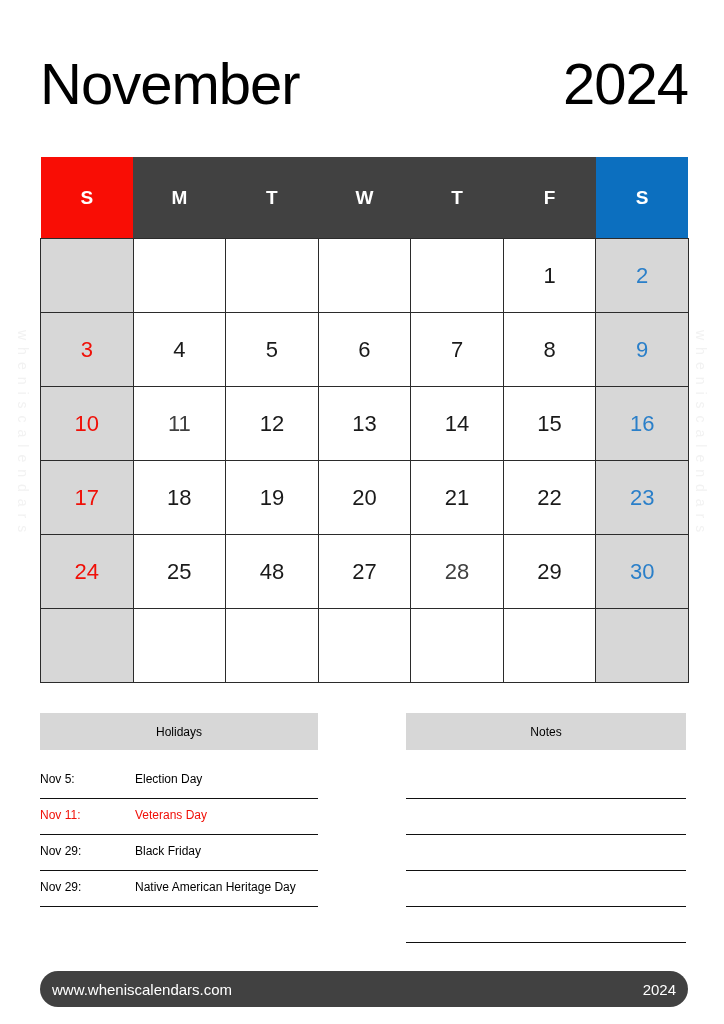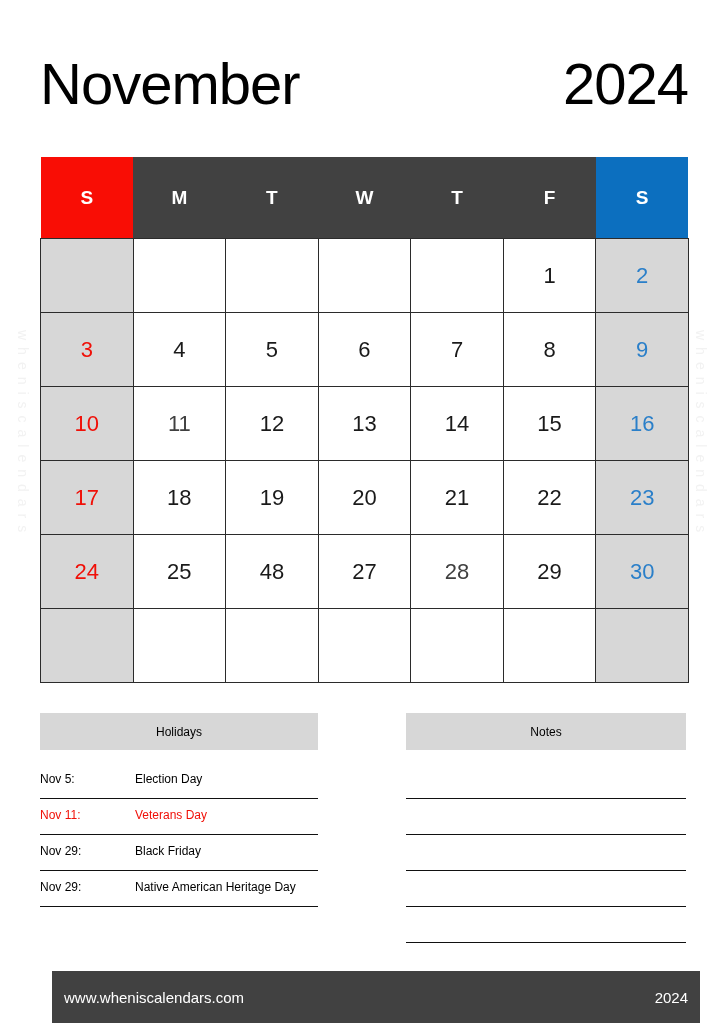--- a/index.html
+++ b/index.html
@@ -147,32 +147,33 @@
   .notes-lines { margin-top: 13px; }
   .notes-line {
     height: 36px;
     border-bottom: 1.6px solid #111111;
     box-sizing: border-box;
   }
 
   
   .footer {
     position: absolute;
-    left: 52px;
+    left: 40px;
     top: 971px;
     width: 648px;
-    height: 52px;
+    height: 36px;
     background: #414141;
     color: #ffffff;
     display: flex;
     align-items: center;
     justify-content: space-between;
     box-sizing: border-box;
     padding: 0 12px;
     font-size: 15px;
+    border-radius: 18px;
   }
 </style>
 </head>
 <body>
 
 <div class="page">
 
   <div class="watermark left">wheniscalendars</div>
   <div class="watermark right">wheniscalendars</div>
 

